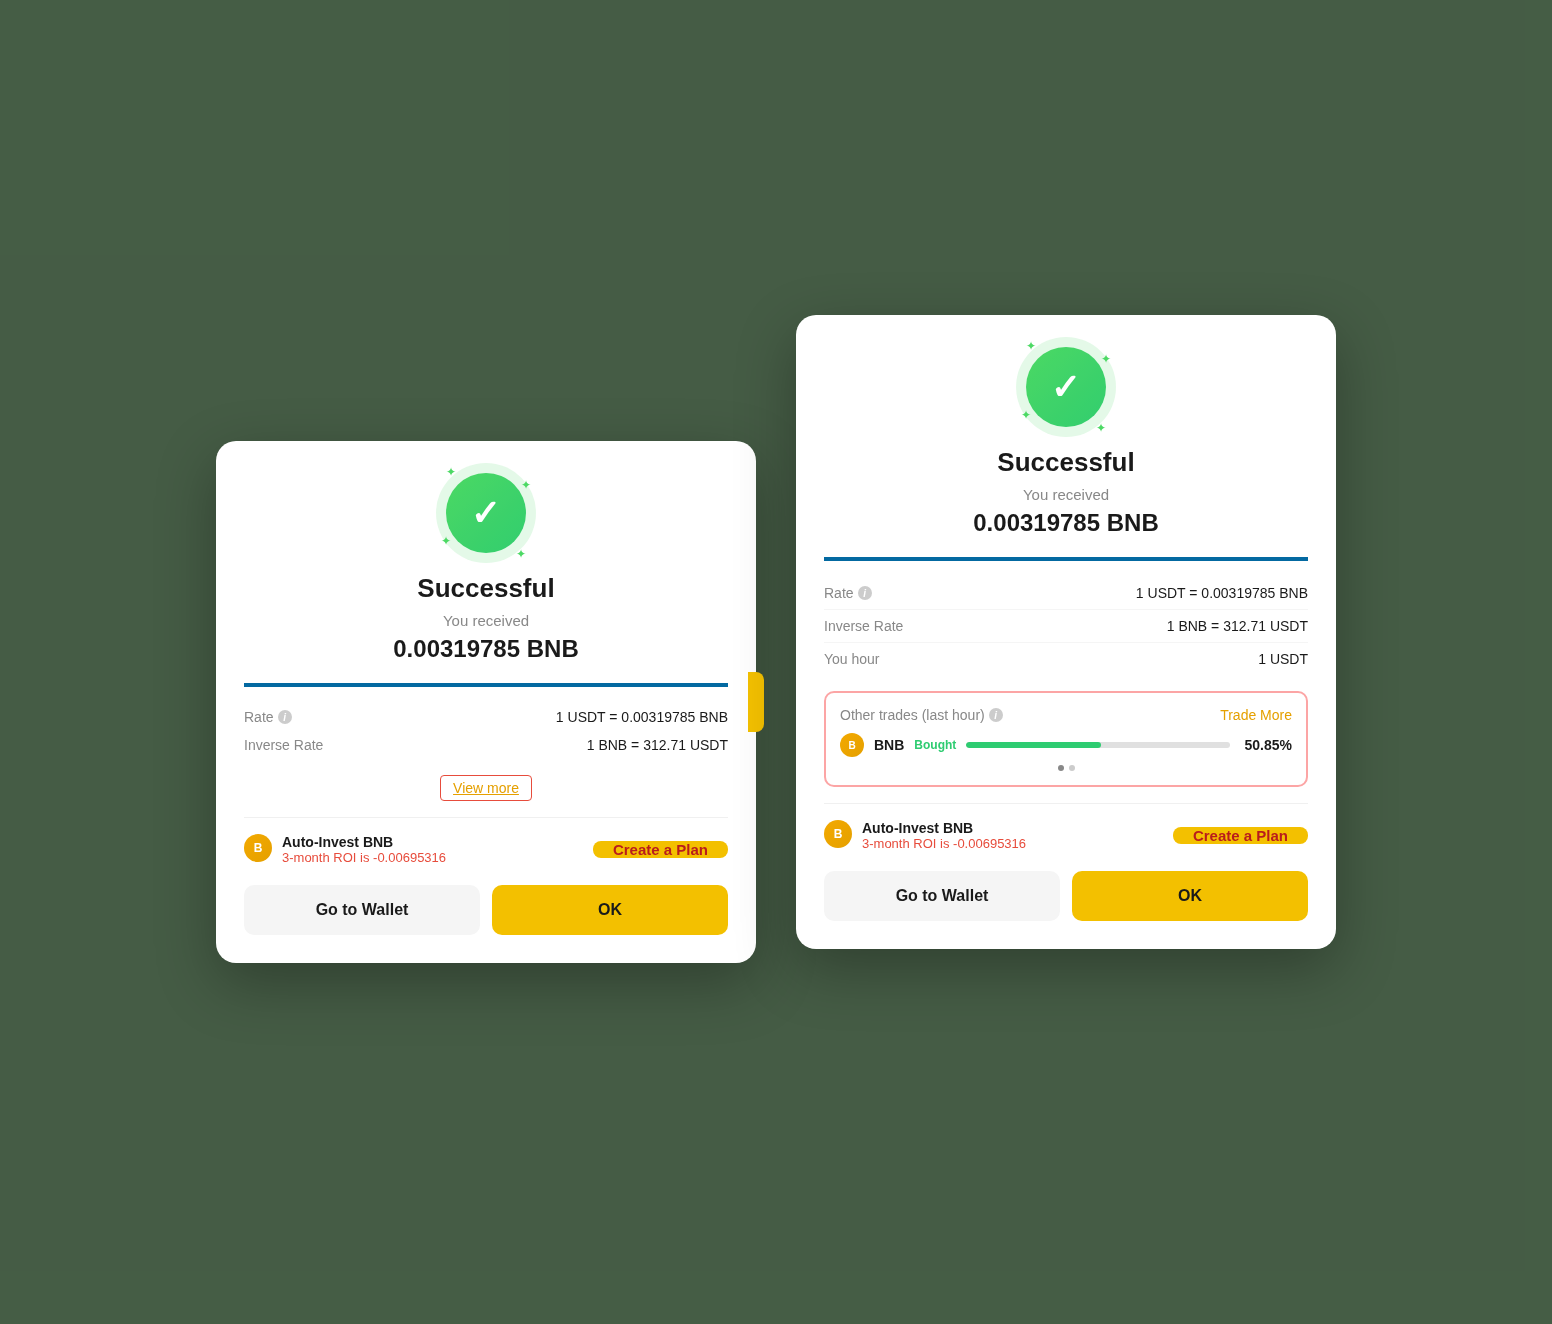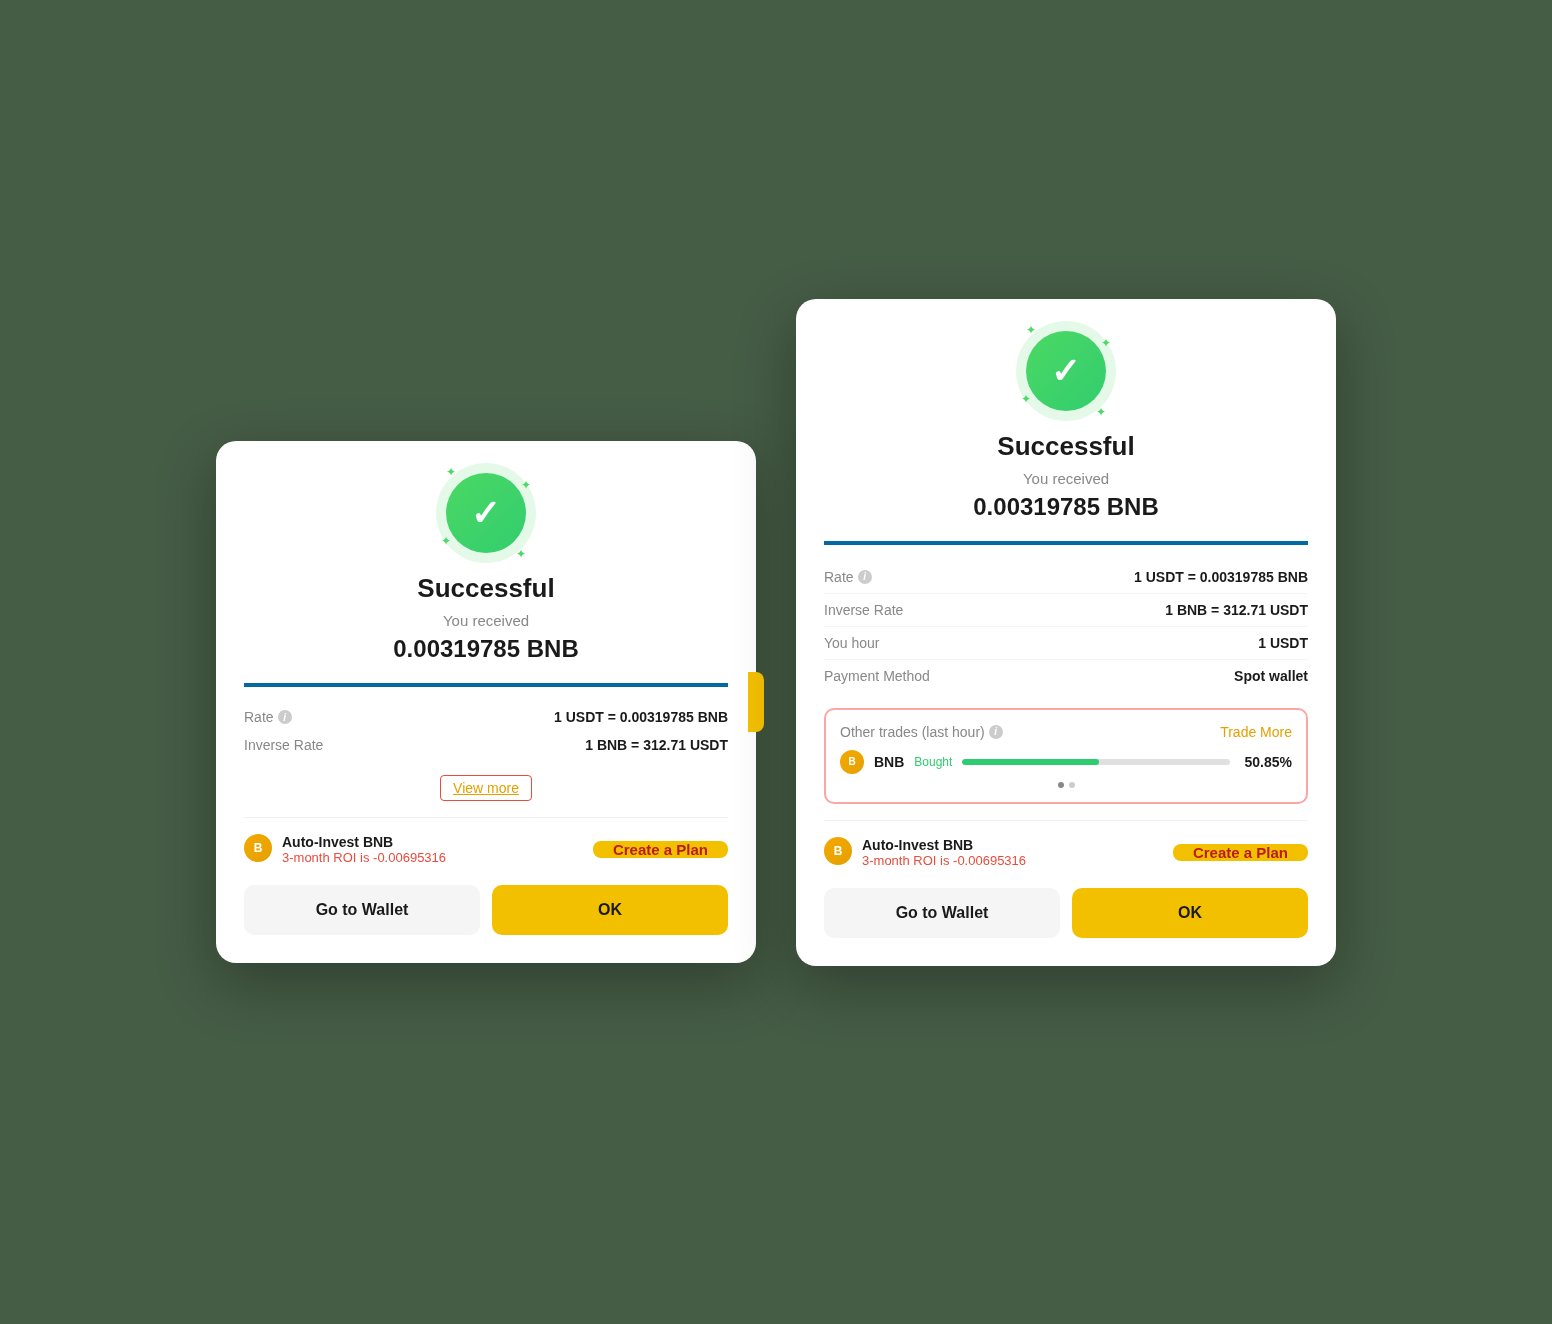--- a/index.html
+++ b/index.html
@@ -150,21 +150,21 @@
       font-size: 10px;
       align-items: center;
       justify-content: center;
       font-style: italic;
       font-weight: bold;
     }
 
     .rate-value {
       font-size: 14px;
       color: #1a1a1a;
-      font-weight: 700;
+      font-weight: 400;
     }
 
     
     .view-more-container {
       display: flex;
       justify-content: center;
       margin: 4px 0 16px;
     }
 
     .view-more-link {
@@ -228,21 +228,21 @@
 
     .trade-coin-label {
       font-size: 14px;
       font-weight: 600;
       color: #1a1a1a;
     }
 
     .trade-action-badge {
       font-size: 12px;
       color: #2ecc71;
-      font-weight: 400;
+      font-weight: 700;
     }
 
     .trade-progress-bar {
       flex: 1;
       height: 6px;
       background: #e0e0e0;
       border-radius: 3px;
       overflow: hidden;
     }
 
@@ -483,24 +483,20 @@
         <span class="rate-value">1 USDT = 0.00319785 BNB</span>
       </div>
       <div class="rate-row">
         <span class="rate-label">Inverse Rate</span>
         <span class="rate-value">1 BNB = 312.71 USDT</span>
       </div>
       <div class="rate-row">
         <span class="rate-label">You hour</span>
         <span class="rate-value">1 USDT</span>
       </div>
-      <div class="rate-row">
-        <span class="rate-label">Payment Method</span>
-        <span class="rate-value">Spot wallet</span>
-      </div>
     </div>
 
     <div class="other-trades-section">
       <div class="other-trades-header">
         <span class="other-trades-title">
           <span>Other trades (last hour)</span>
           <span class="info-icon">i</span>
         </span>
         <span class="trade-more-link">Trade More</span>
       </div>

